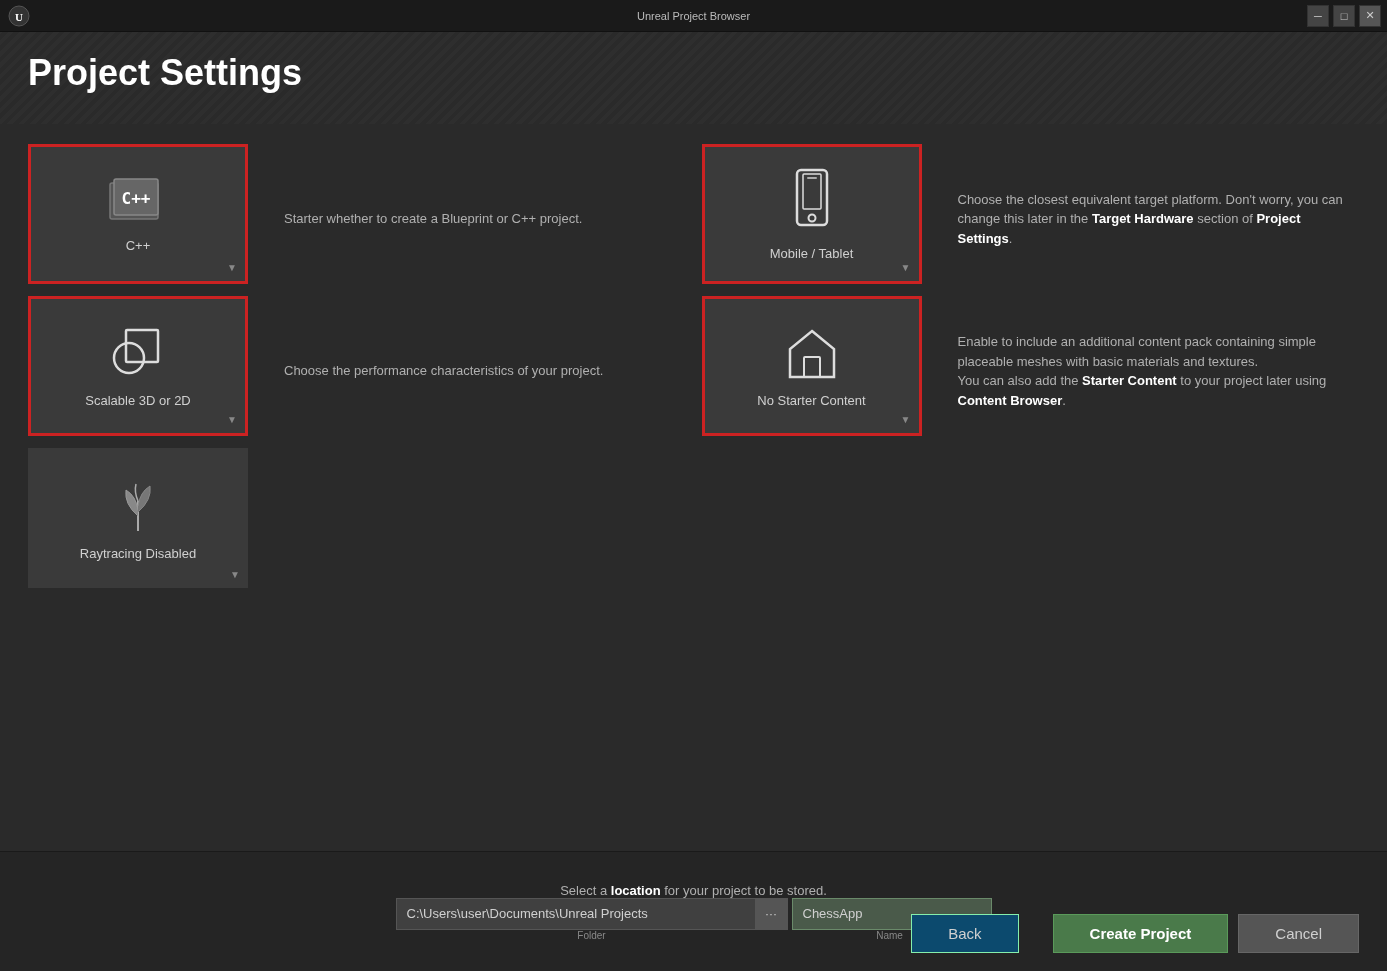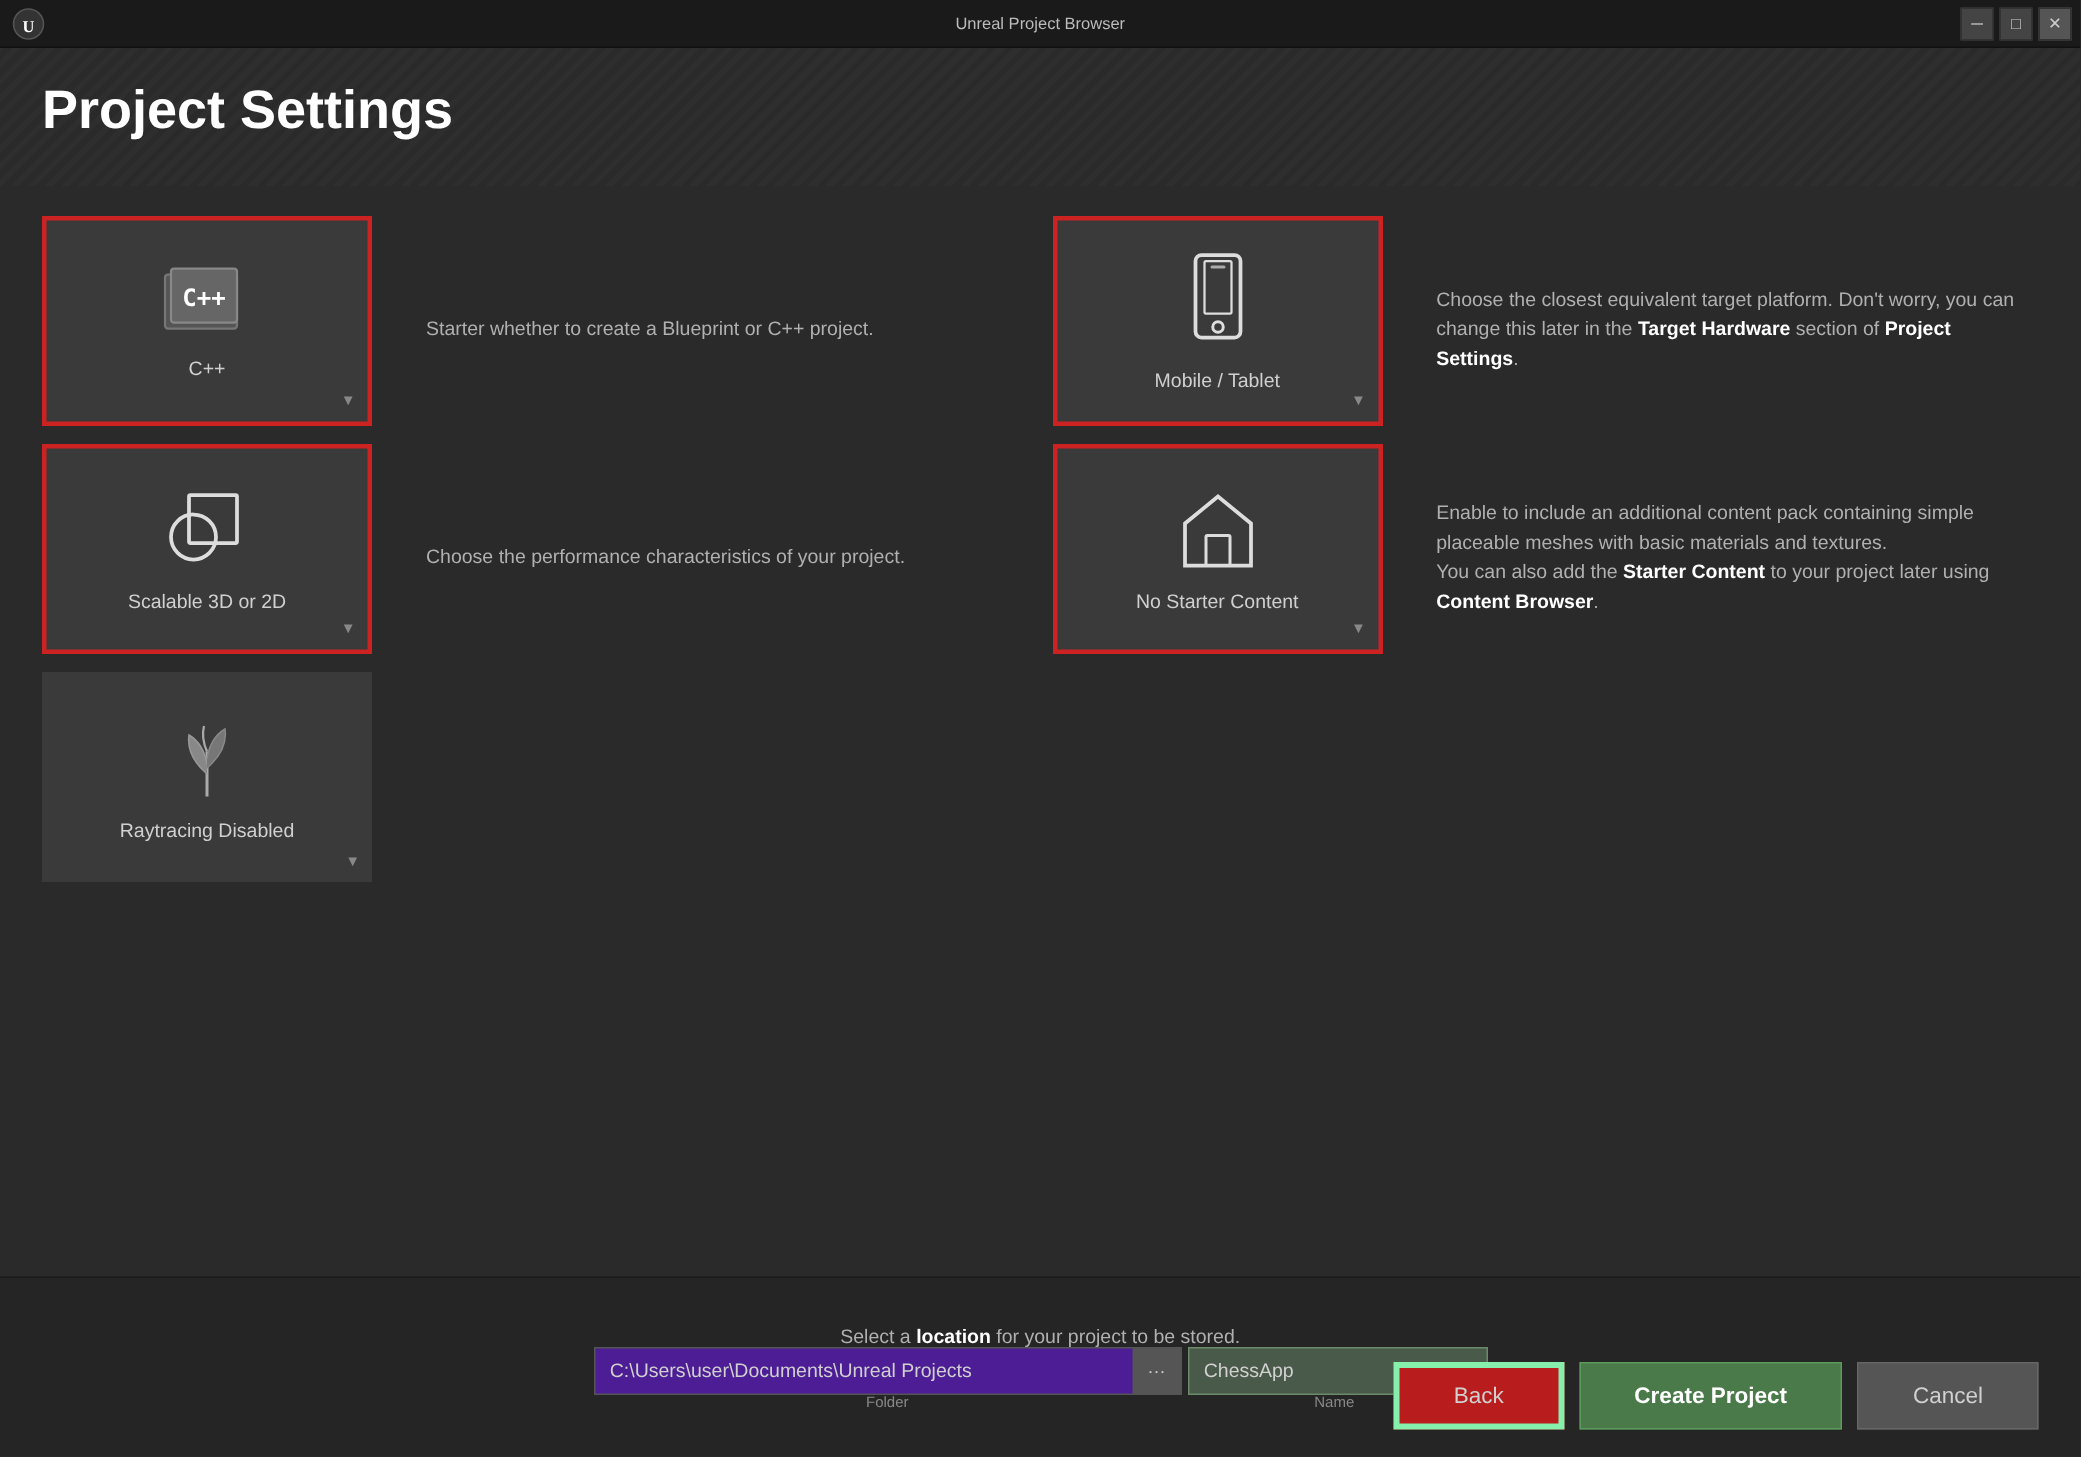--- a/index.html
+++ b/index.html
@@ -130,21 +130,21 @@
       align-items: center;
       justify-content: center;
     }
 
     .path-row {
       display: flex;
       gap: 0;
       align-items: center;
     }
     .path-input {
-      background: #4c1d95;
+      background: #404040;
       border: 1px solid #555;
       color: #d0d0d0;
       padding: 6px 10px;
       font-size: 13px;
       width: 360px;
       height: 32px;
     }
     .path-dots-btn {
       background: #555;
       border: 1px solid #555;
@@ -186,35 +186,36 @@
 
     .bottom-buttons {
       position: absolute;
       bottom: 18px;
       right: 28px;
       display: flex;
       gap: 10px;
     }
 
     .btn-back {
-      background: #b91c1c;
-      border: 4px solid #86efac;
+      background: #0c4a6e;
+      border: 1px solid #86efac;
       color: #d0d0d0;
       padding: 10px 36px;
       font-size: 15px;
       cursor: pointer;
     }
     .btn-create {
       background: #4a7a4a;
       border: 1px solid #5a9a5a;
       color: #ffffff;
       padding: 10px 36px;
       font-size: 15px;
       font-weight: bold;
       cursor: pointer;
+      margin-left: 24px;
     }
     .btn-cancel {
       background: #555;
       border: 1px solid #666;
       color: #d0d0d0;
       padding: 10px 36px;
       font-size: 15px;
       cursor: pointer;
       text-align: right;
     }

